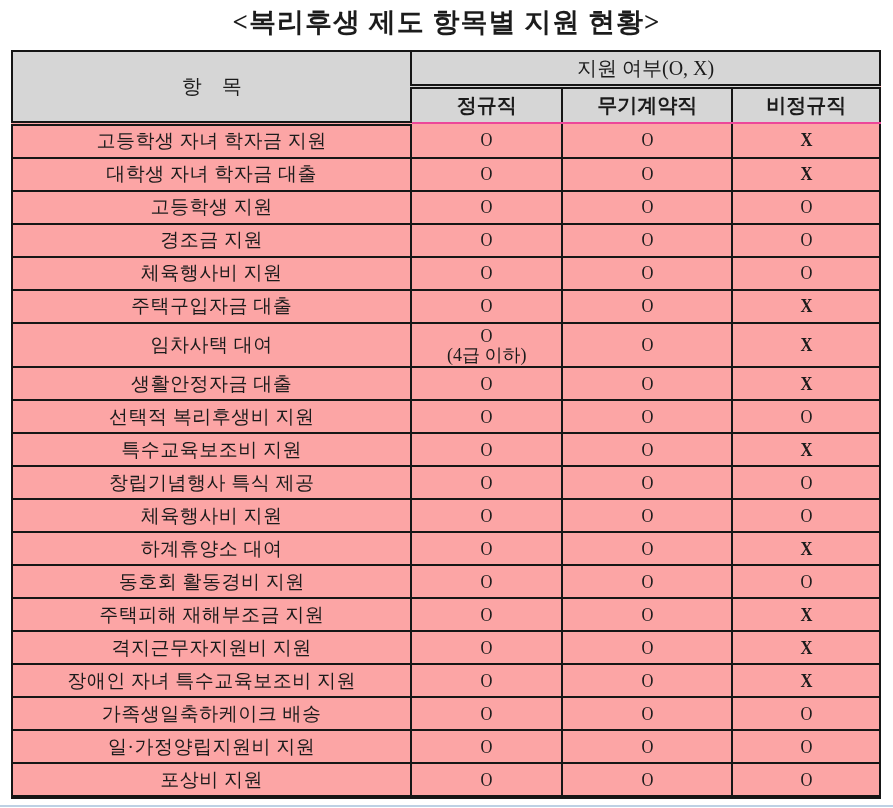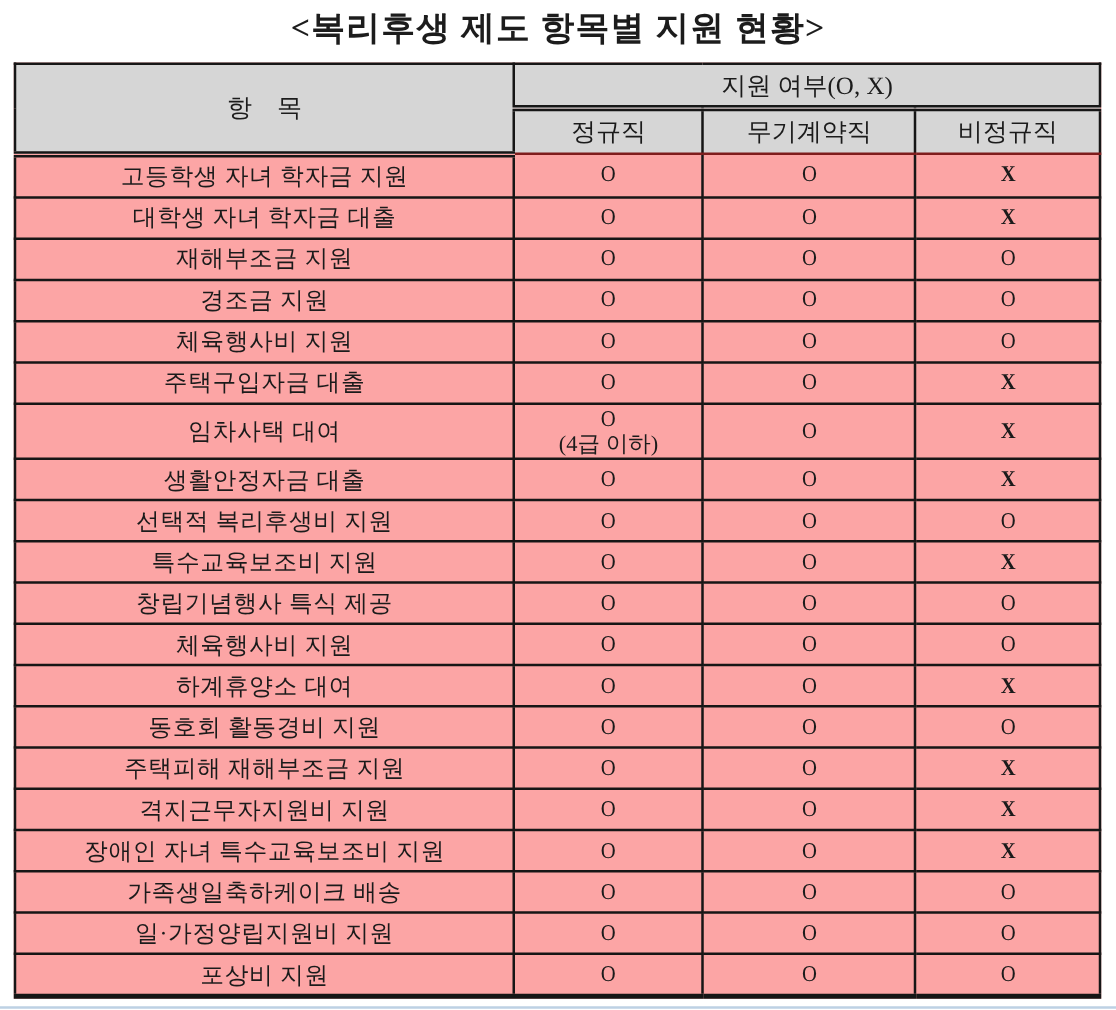--- a/index.html
+++ b/index.html
@@ -47,21 +47,21 @@
     color: #1b1b1b;
     padding: 1px 2px;
   }
   thead th {
     background: #d6d6d6;
     font-size: 20px;
     font-weight: 400;
     height: 30px;
     border-bottom: 5px double #161616;
   }
-  thead tr.group-row th { height: 31px; border-bottom: 2px solid #7f1d1d; }
+  thead tr.group-row th { height: 31px; border-bottom: 2px solid #ec4899; font-weight: bold; }
   thead th.item-head { border-bottom: 5px double #161616; }
   tbody td {
     height: 29px;
     font-size: 19px;
   }
   tbody td.item { letter-spacing: 0.5px; }
   tbody td.mark .m {
     font-size: 18px;
     display: inline-block;
     transform: scaleX(0.92);
@@ -121,21 +121,21 @@
     </tr>
 
     <tr>
       <td class="item">대학생 자녀 학자금 대출</td>
       <td class="mark"><span class="m">O</span></td>
       <td class="mark"><span class="m">O</span></td>
       <td class="mark"><span class="m x">X</span></td>
     </tr>
 
     <tr>
-      <td class="item">재해부조금 지원</td>
+      <td class="item">고등학생 지원</td>
       <td class="mark"><span class="m">O</span></td>
       <td class="mark"><span class="m">O</span></td>
       <td class="mark"><span class="m">O</span></td>
     </tr>
 
     <tr>
       <td class="item">경조금 지원</td>
       <td class="mark"><span class="m">O</span></td>
       <td class="mark"><span class="m">O</span></td>
       <td class="mark"><span class="m">O</span></td>

